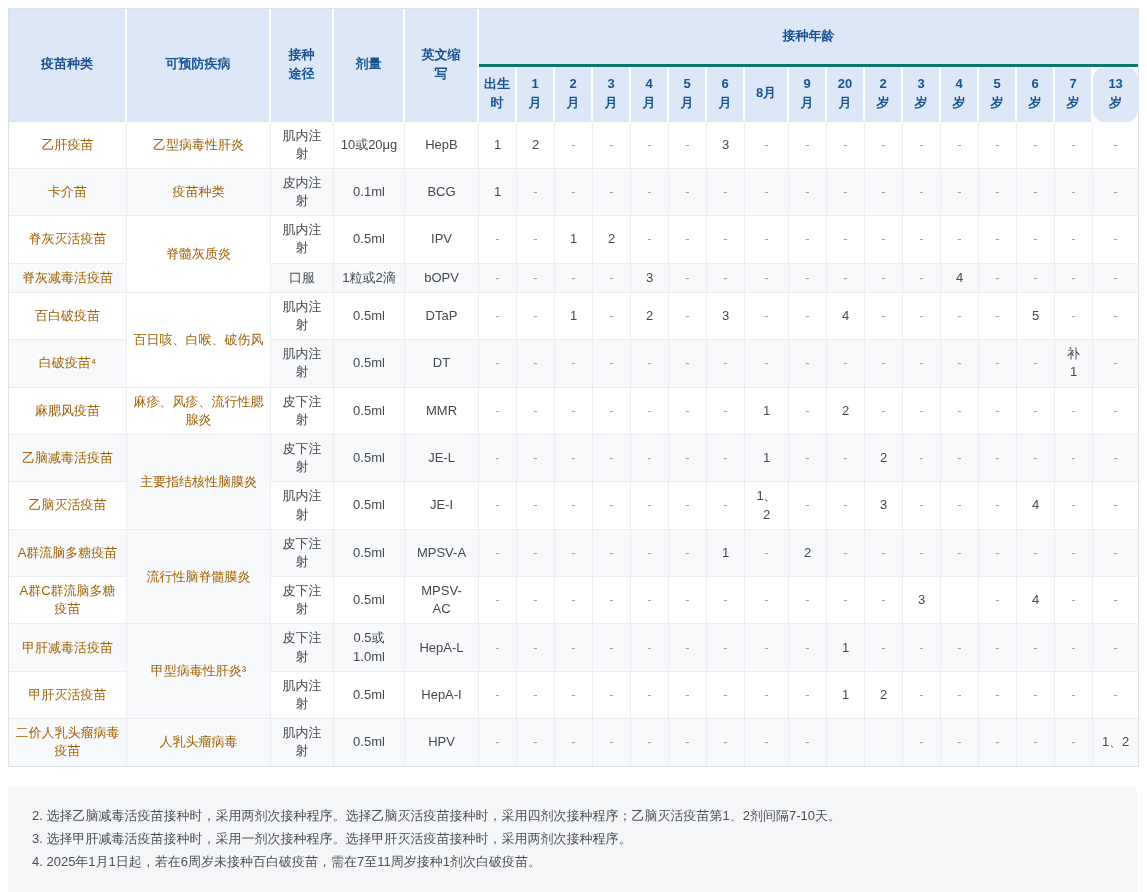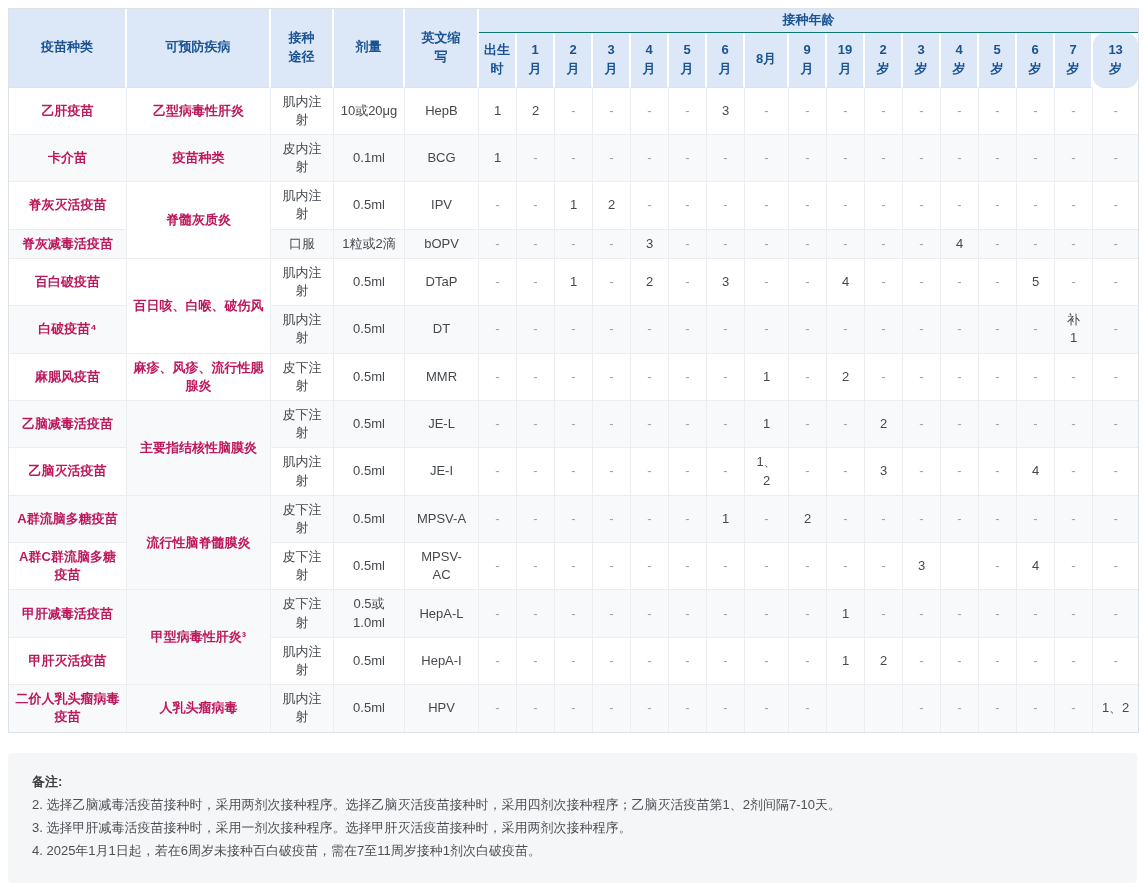--- a/index.html
+++ b/index.html
@@ -16,40 +16,40 @@
   }
   th {
     background:#dce8f7;
     color:#1a5292;
     font-weight:bold;
     text-align:center;
     vertical-align:middle;
     white-space:pre-line;
     line-height:1.45;
   }
-  th.age-group { padding:2px 4px; border-bottom:1px solid #0f766e; }
+  th.age-group { padding:18px 4px; border-bottom:3px solid #0f766e; }
   th.info      { padding:6px 16px; border-right:2px solid #ffffff; border-bottom:1px solid #dde2e8; }
   th.age       { padding:8px 1px; border-right:2px solid #ffffff; border-bottom:1px solid #dde2e8; }
   th.age:last-child { border-right:0;border-radius:12px; }
 
   td {
     padding:5px 5px;
     text-align:center;
     vertical-align:middle;
     border-right:1px solid #ebedf0;
     border-bottom:1px solid #ebedf0;
     line-height:1.4;
     white-space:pre-line;
     word-break:break-all;
   }
   td:last-child { border-right:0; }
   tbody tr:last-child td { border-bottom:0; }
   tbody tr:nth-child(even) { background:#f8f9fa; }
   td.dash { color:#9b9fa5; }
-  td.vaccine, td.disease { color:#be185d;font-weight:bold; }
+  td.vaccine, td.disease { color:#a16207; }
 
   .notes {
     margin-top:20px;
     width:1081px;
     background:#f5f6f7;
     border-radius:4px;
     padding:17px 24px 21px 24px;
     font-size:13px;
     color:#4b4f54;
     line-height:1.78;
@@ -105,21 +105,21 @@
 月</th>
         <th class="age">4
 月</th>
         <th class="age">5
 月</th>
         <th class="age">6
 月</th>
         <th class="age">8月</th>
         <th class="age">9
 月</th>
-        <th class="age">19
+        <th class="age">20
 月</th>
         <th class="age">2
 岁</th>
         <th class="age">3
 岁</th>
         <th class="age">4
 岁</th>
         <th class="age">5
 岁</th>
         <th class="age">6
@@ -476,19 +476,18 @@
         <td class="age-cell dash">-</td>
         <td class="age-cell dash">-</td>
         <td class="age-cell dash">-</td>
         <td class="age-cell dash">-</td>
         <td class="age-cell">1、2</td>
       </tr>
     </tbody>
 </table>
 
 <div class="notes">
-  <div class="notes-title">备注:</div>
   <div id="notes-list">
       <div class="note-line">2. 选择乙脑减毒活疫苗接种时，采用两剂次接种程序。选择乙脑灭活疫苗接种时，采用四剂次接种程序；乙脑灭活疫苗第1、2剂间隔7-10天。</div>
       <div class="note-line">3. 选择甲肝减毒活疫苗接种时，采用一剂次接种程序。选择甲肝灭活疫苗接种时，采用两剂次接种程序。</div>
       <div class="note-line">4. 2025年1月1日起，若在6周岁未接种百白破疫苗，需在7至11周岁接种1剂次白破疫苗。</div>
     </div>
 </div>
 
 </body></html>

